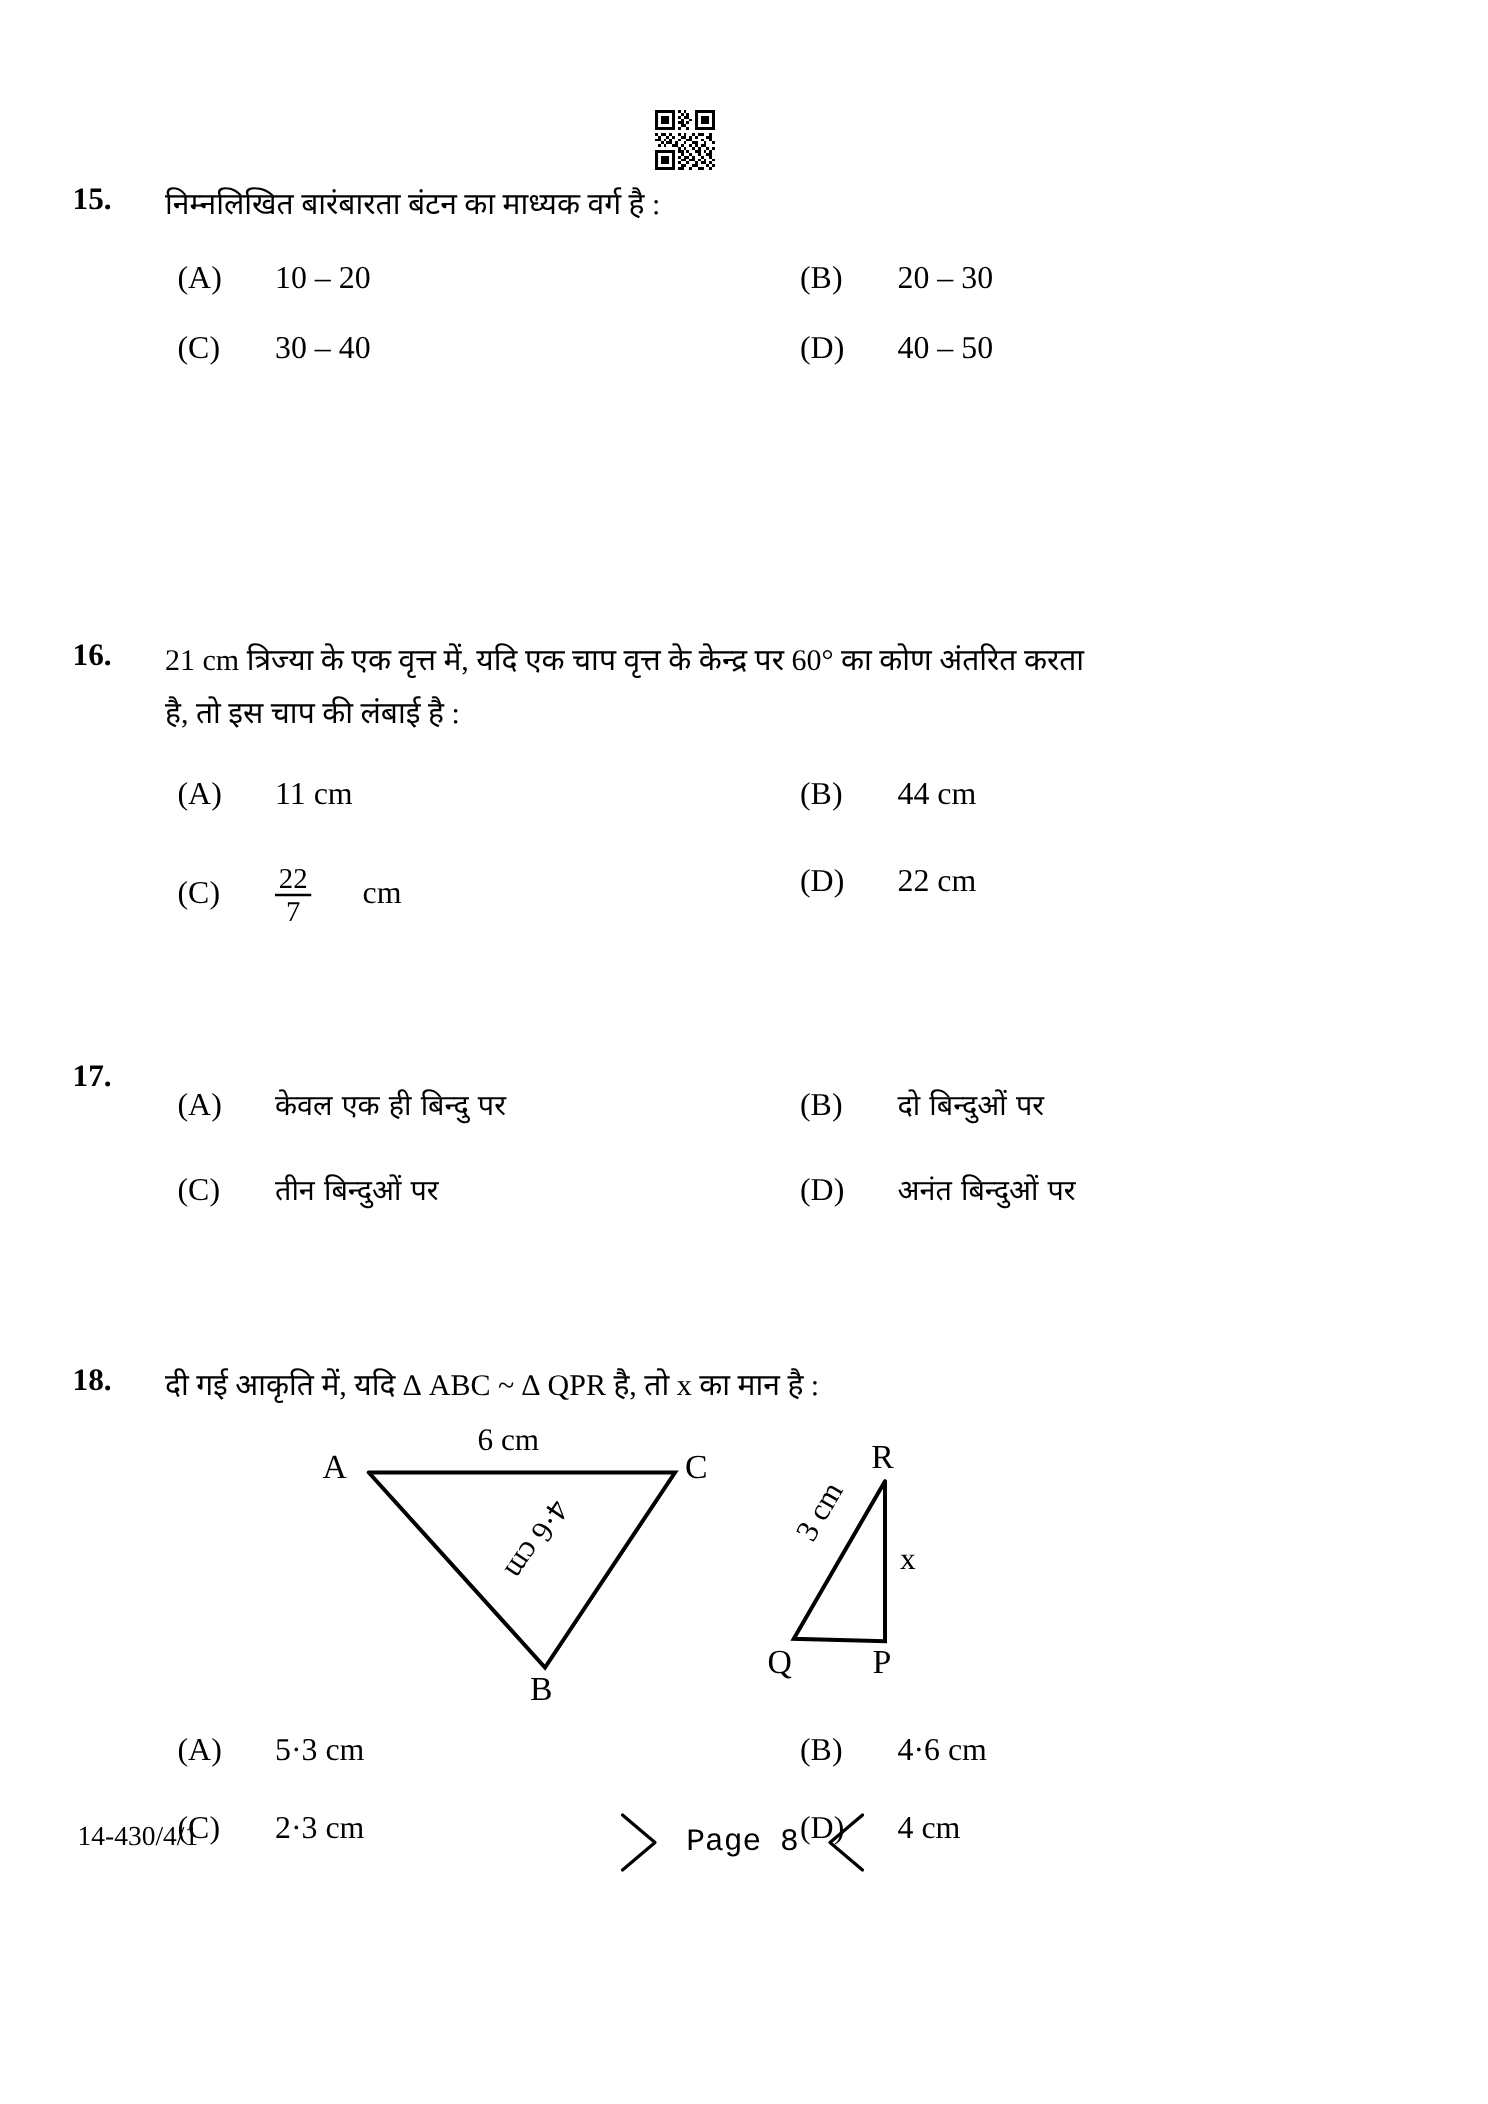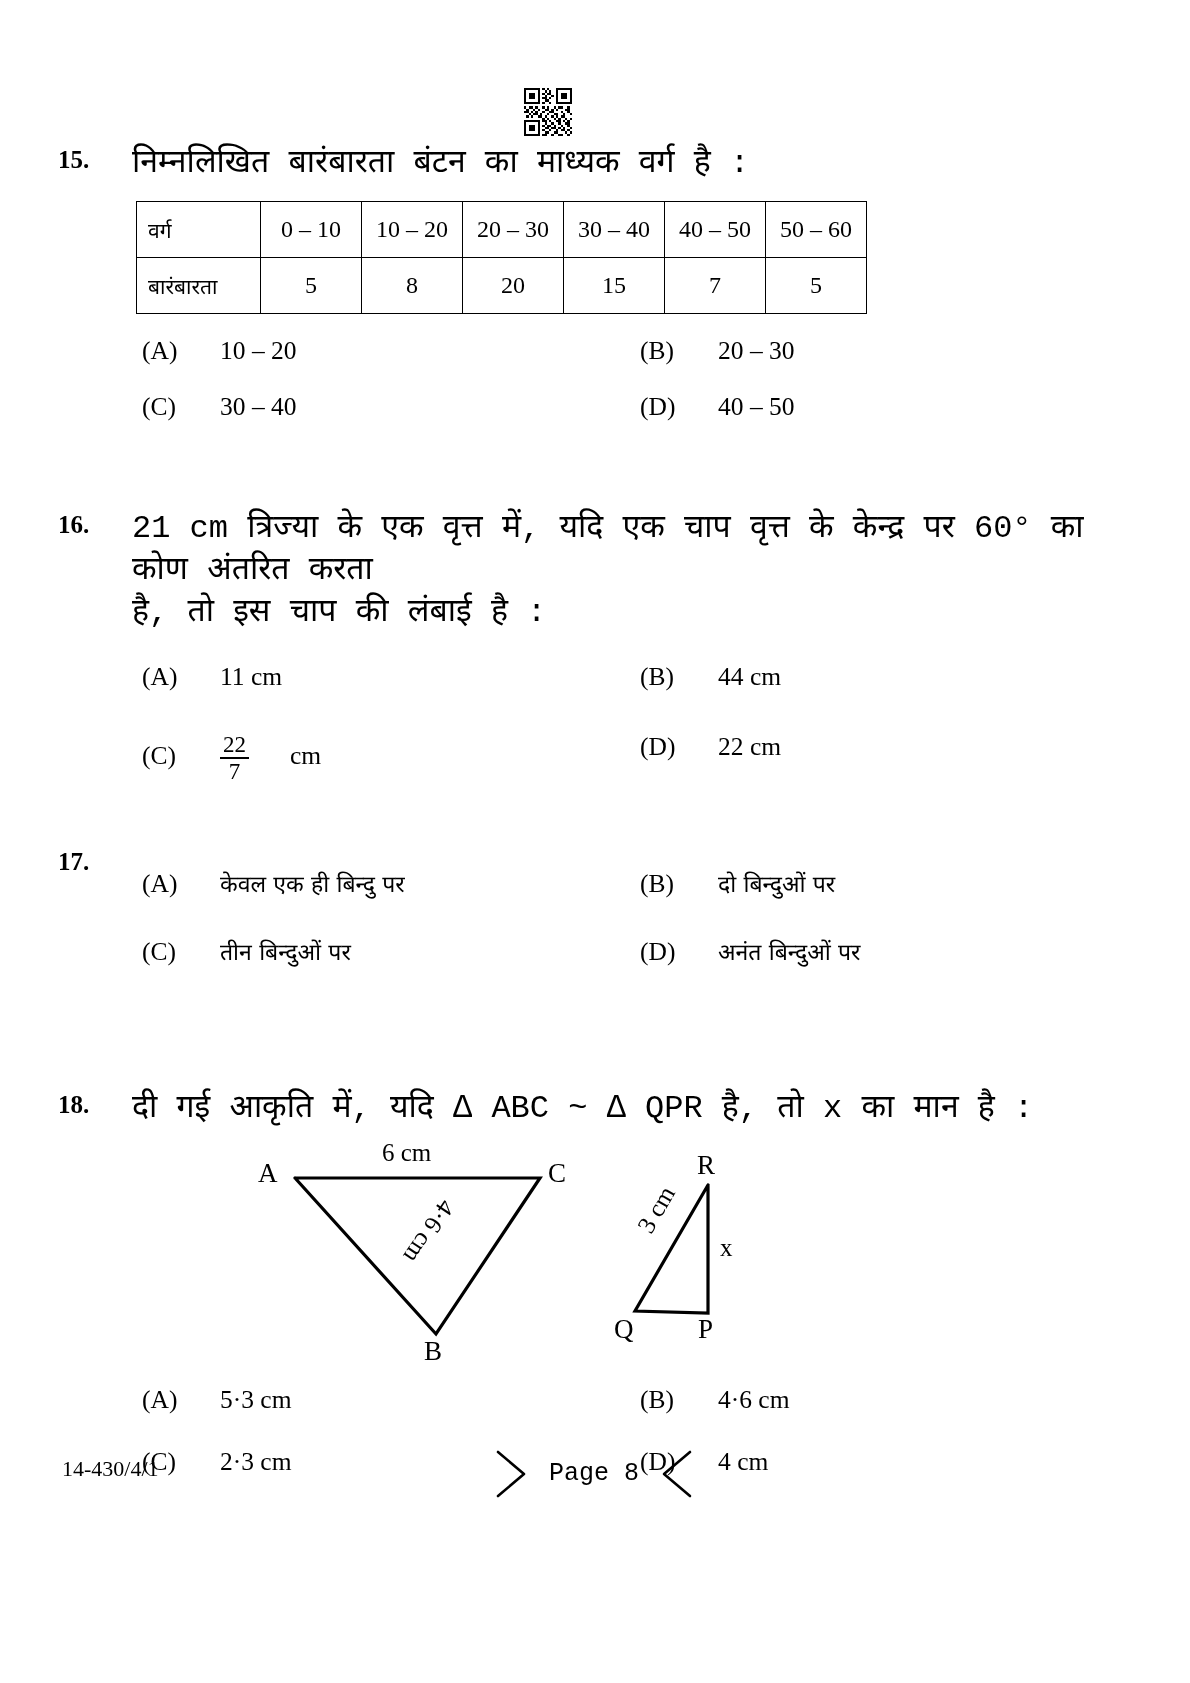--- a/index.html
+++ b/index.html
@@ -51,22 +51,22 @@
   }
   .q-body {
     margin-left: 74px;
   }
   .q-text {
     font-size: 25.5px;
     line-height: 41px;
     font-family: "Liberation Serif", "DejaVu Serif", serif;
   }
   .q-text.hindi {
-    font-family: Liberation Mono, monospace;
-    font-size: 32px;
+    font-family: Liberation Serif, serif;
+    font-size: 24px;
     line-height: 42px;
   }
 
   
   .freq-table {
     border-collapse: collapse;
     margin-top: 16px;
     margin-left: 4px;
   }
   .freq-table td {
@@ -301,42 +301,20 @@
           <rect x="19" y="20" width="1" height="1"></rect>
       </g>
     </svg>
   </div>
 
   <div class="q-block" style="top:143px;">
     <div class="q-num">15.</div>
     <div class="q-body">
       <div class="q-text hindi">निम्नलिखित बारंबारता बंटन का माध्यक वर्ग है :</div>
 
-      <table class="freq-table">
-        <tbody>
-            <tr>
-          <td class="rowhead">वर्ग</td>
-          <td class="cls">0 – 10</td>
-          <td class="cls">10 – 20</td>
-          <td class="cls">20 – 30</td>
-          <td class="cls">30 – 40</td>
-          <td class="cls">40 – 50</td>
-          <td class="cls">50 – 60</td>
-        </tr>
-        <tr>
-          <td class="rowhead">बारंबारता</td>
-          <td>5</td>
-          <td>8</td>
-          <td>20</td>
-          <td>15</td>
-          <td>7</td>
-          <td>5</td>
-        </tr>
-      </tbody>
-        </table>
 
       <div class="options">
         <div class="opt-row">
           <div class="opt left">
             <span class="opt-key">(A)</span>
             <span class="opt-val">10 – 20</span>
           </div>
           <div class="opt right">
             <span class="opt-key">(B)</span>
             <span class="opt-val">20 – 30</span>

